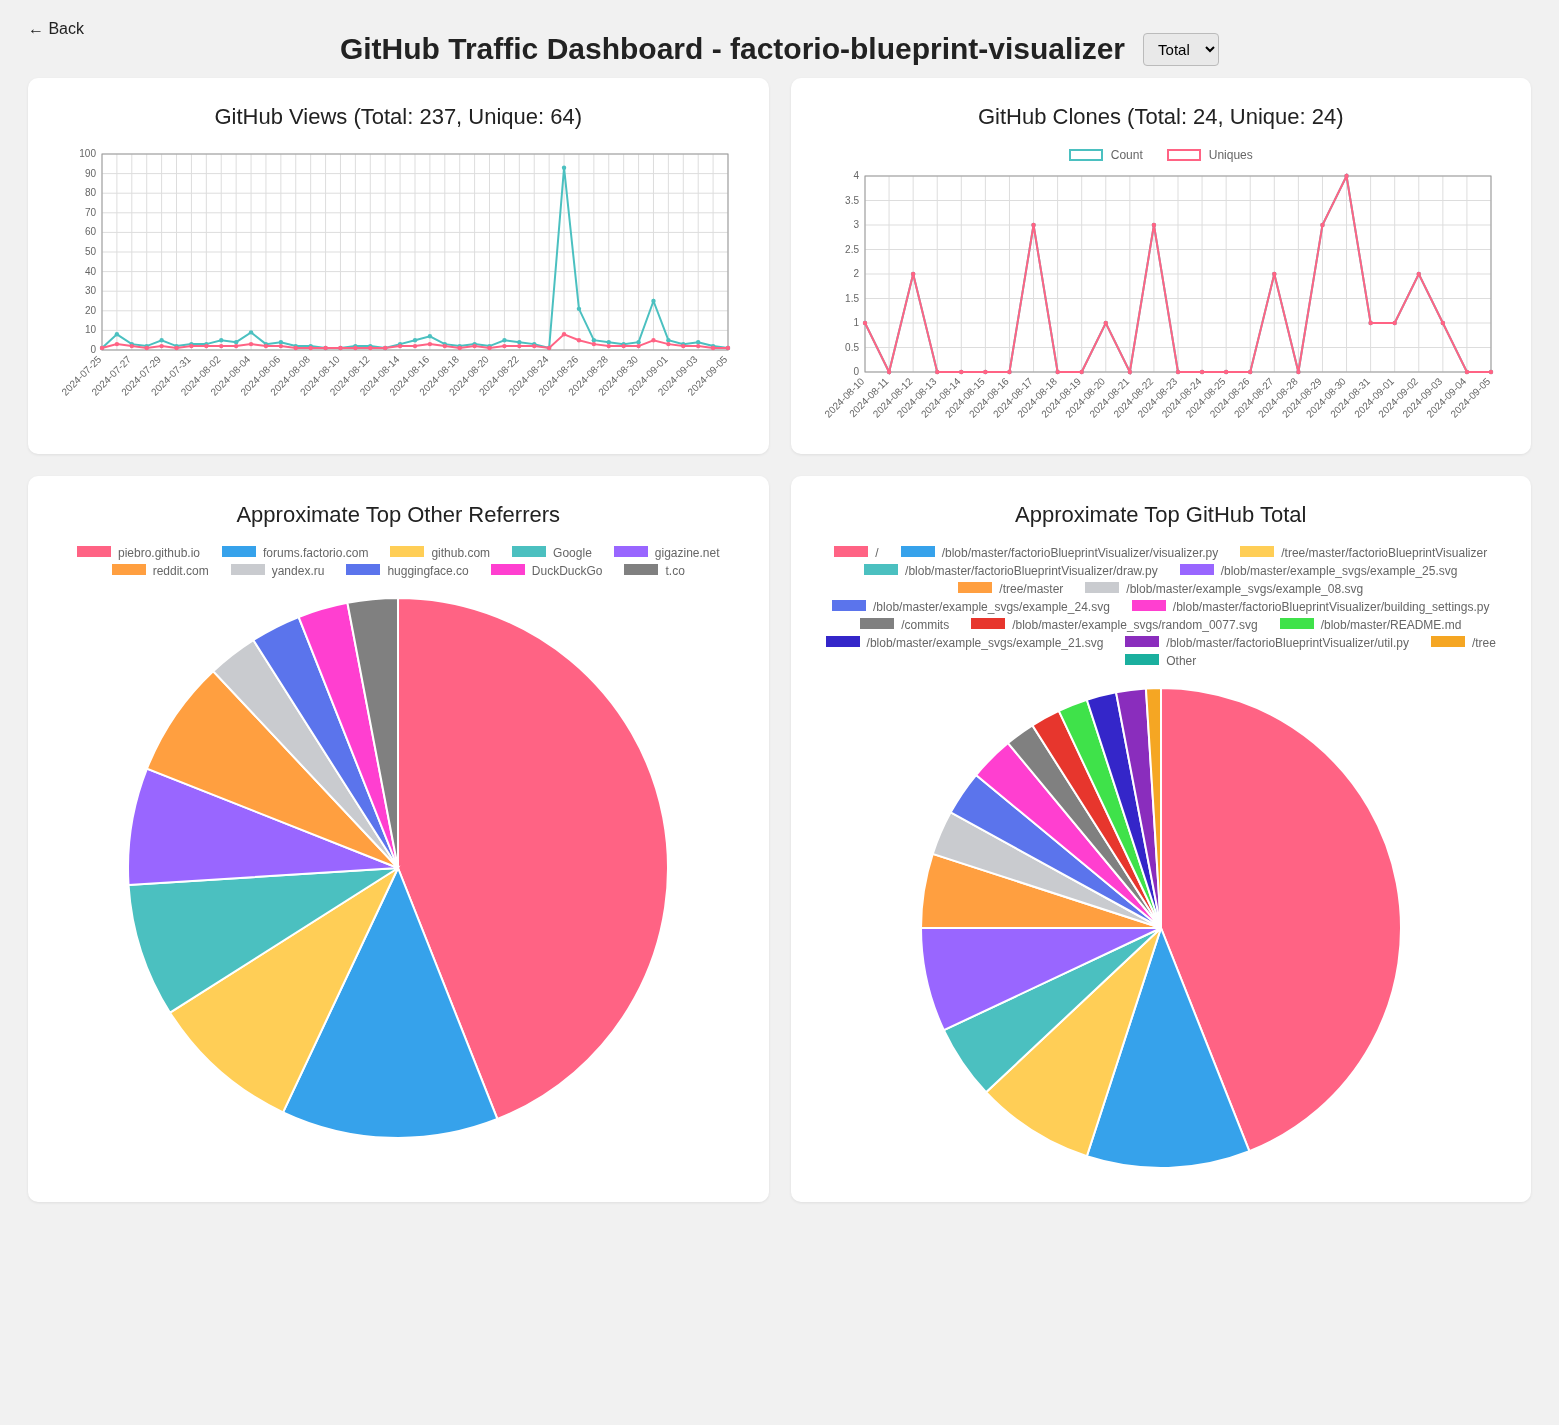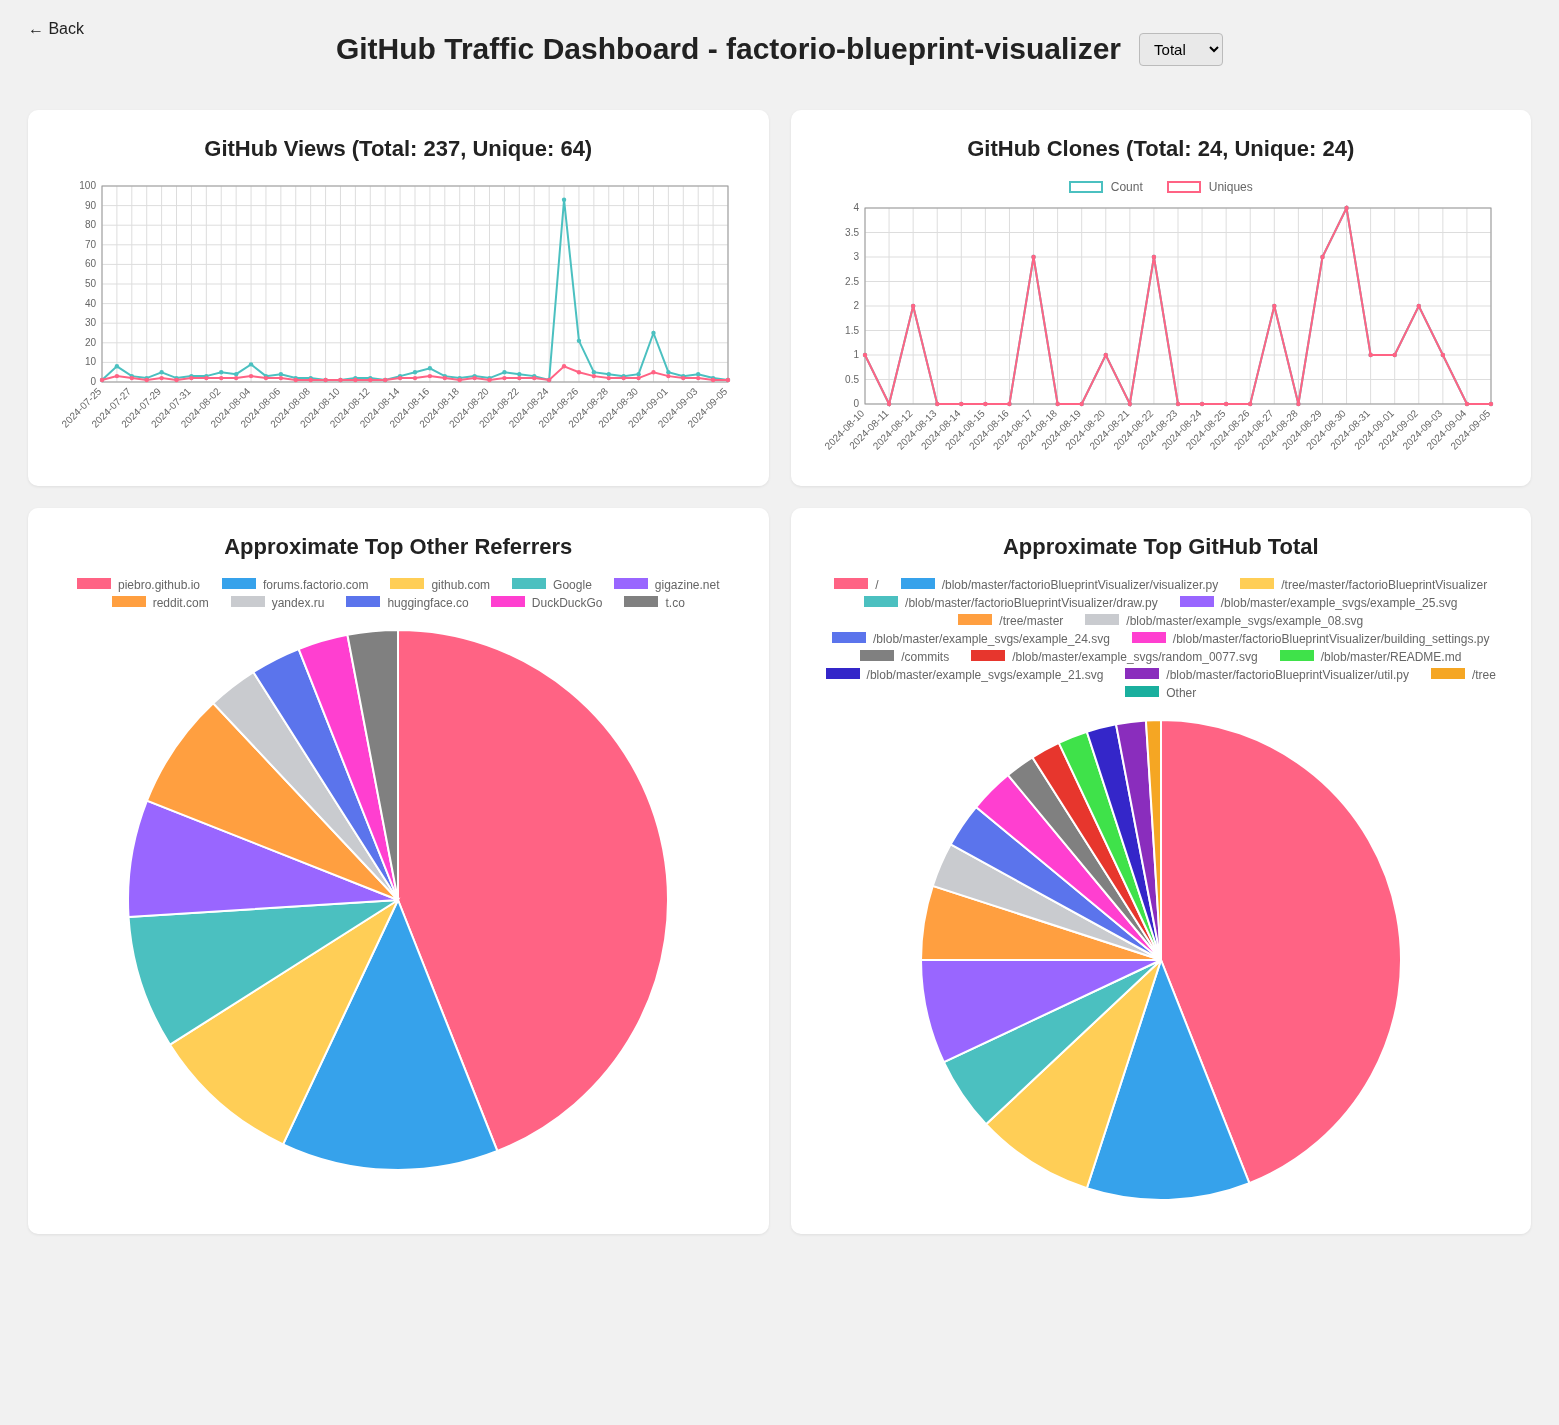--- a/index.html
+++ b/index.html
@@ -1,23 +1,23 @@
 <!DOCTYPE html>
 <html><head>
 <meta charset="utf-8">
 <style>
   html,body{margin:0;padding:0;background:#f1f1f1;font-family:-apple-system,BlinkMacSystemFont,"Segoe UI",Helvetica,Arial,sans-serif;color:#222}
   .page{padding:20px 28px 40px}
   .back{font-size:16px;color:#222;cursor:pointer;user-select:none;margin-bottom:-6px}
-  .header-row{display:flex;align-items:center;justify-content:center;gap:18px;margin-top:-4px;margin-bottom:44px}
+  .header-row{display:flex;align-items:center;justify-content:center;gap:18px;margin-top:-4px;margin-bottom:12px}
   h1{font-size:30px;font-weight:700;margin:0}
-  select{font-size:15px;padding:6px 20px 6px 10px;border:1px solid #bbb;border-radius:4px;background:#e9e9e9;appearance:menulist}
+  select{font-size:15px;padding:6px 12px 6px 10px;border:1px solid #bbb;border-radius:4px;background:#e9e9e9;appearance:menulist}
   .grid{display:grid;grid-template-columns:1fr 1fr;gap:22px}
   .card{background:#fff;border-radius:10px;box-shadow:0 1px 3px rgba(0,0,0,.08);padding:26px 18px 24px}
-  .card h2{text-align:center;font-size:22px;font-weight:700;margin:0 0 18px}
+  .card h2{text-align:center;font-size:22px;font-weight:400;margin:0 0 18px}
   .legend{display:flex;flex-wrap:wrap;justify-content:center;gap:14px 24px;font-size:12px;color:#666;margin-bottom:8px}
   .legend .item{display:flex;align-items:center;gap:8px}
   .legend .swatch{width:34px;height:12px;border:2px solid;box-sizing:border-box}
   .pie-legend{display:flex;flex-wrap:wrap;justify-content:center;gap:4px 22px;font-size:12px;color:#666;margin-bottom:10px;padding:0 10px}
   .pie-legend .item{display:flex;align-items:flex-start;gap:7px}
   .pie-legend .swatch{width:34px;height:11px}
   svg{display:block;margin:0 auto}
   .tick{font-size:10px;fill:#666}
   .grid-line{stroke:#ddd;stroke-width:1}
   .border-line{stroke:#999;stroke-width:1}

